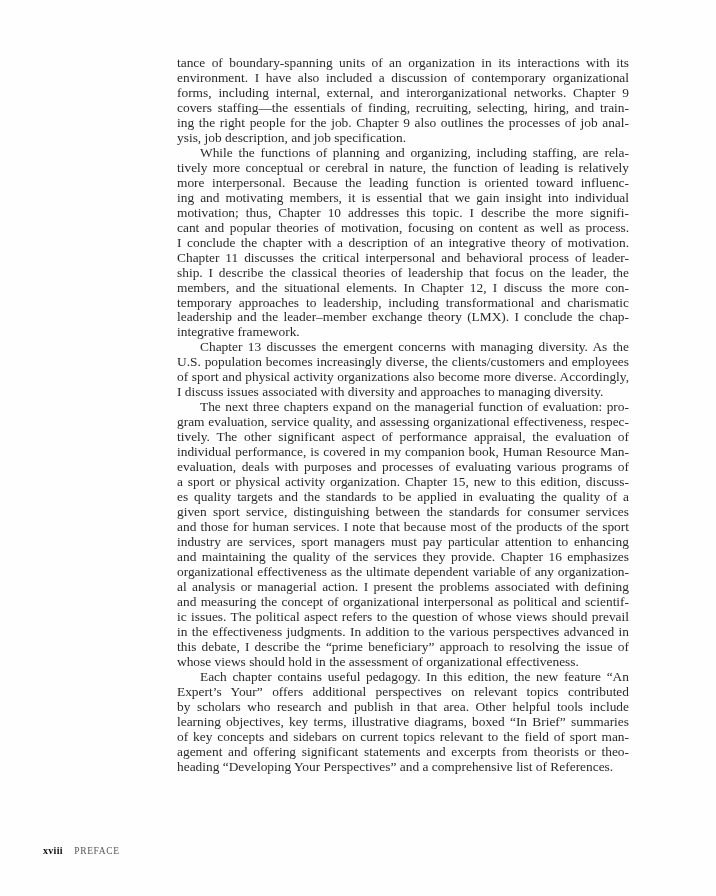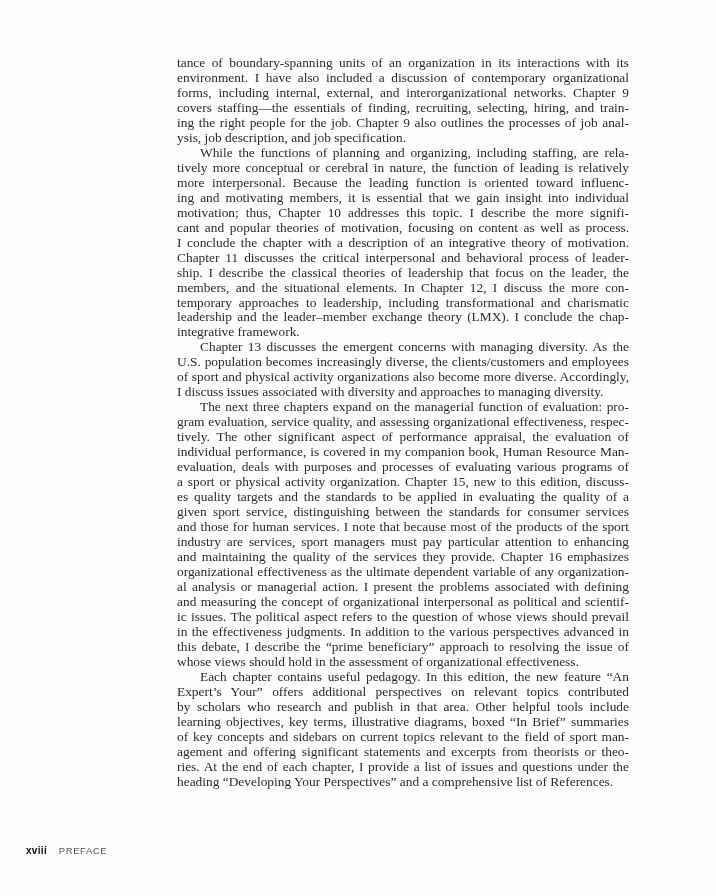--- a/index.html
+++ b/index.html
@@ -44,23 +44,23 @@
     .line.last {
       text-align-last: left;
     }
     .line.indent {
       padding-left: 23px;
     }
     .line span.it {
     }
     .footer {
       position: absolute;
-      left: 26px;
+      left: 43px;
       top: 844px;
-      font-family: Liberation Sans, sans-serif;
+      font-family: Liberation Serif, serif;
       font-size: 10px;
       line-height: 14px;
       color: #222;
       white-space: nowrap;
       text-align: right;
     }
     .folio {
       font-weight: bold;
       color: #111;
       letter-spacing: 0.3px;
@@ -126,21 +126,20 @@
         <span class="line">this debate, I describe the “prime beneficiary” approach to resolving the issue of</span>
         <span class="line last">whose views should hold in the assessment of organizational effectiveness.</span>
       </div>
       <div class="para-block">
         <span class="line indent">Each chapter contains useful pedagogy. In this edition, the new feature “An</span>
         <span class="line">Expert’s Your” offers additional perspectives on relevant topics contributed</span>
         <span class="line">by scholars who research and publish in that area. Other helpful tools include</span>
         <span class="line">learning objectives, key terms, illustrative diagrams, boxed “In Brief” summaries</span>
         <span class="line">of key concepts and sidebars on current topics relevant to the field of sport man-</span>
         <span class="line">agement and offering significant statements and excerpts from theorists or theo-</span>
-        <span class="line">ries. At the end of each chapter, I provide a list of issues and questions under the</span>
         <span class="line last">heading “Developing Your Perspectives” and a comprehensive list of References.</span>
       </div>
     </div>
 
   <div class="footer">
     <span class="folio">xviii</span>
     <span class="running-head">PREFACE</span>
   </div>
 </div>
 

